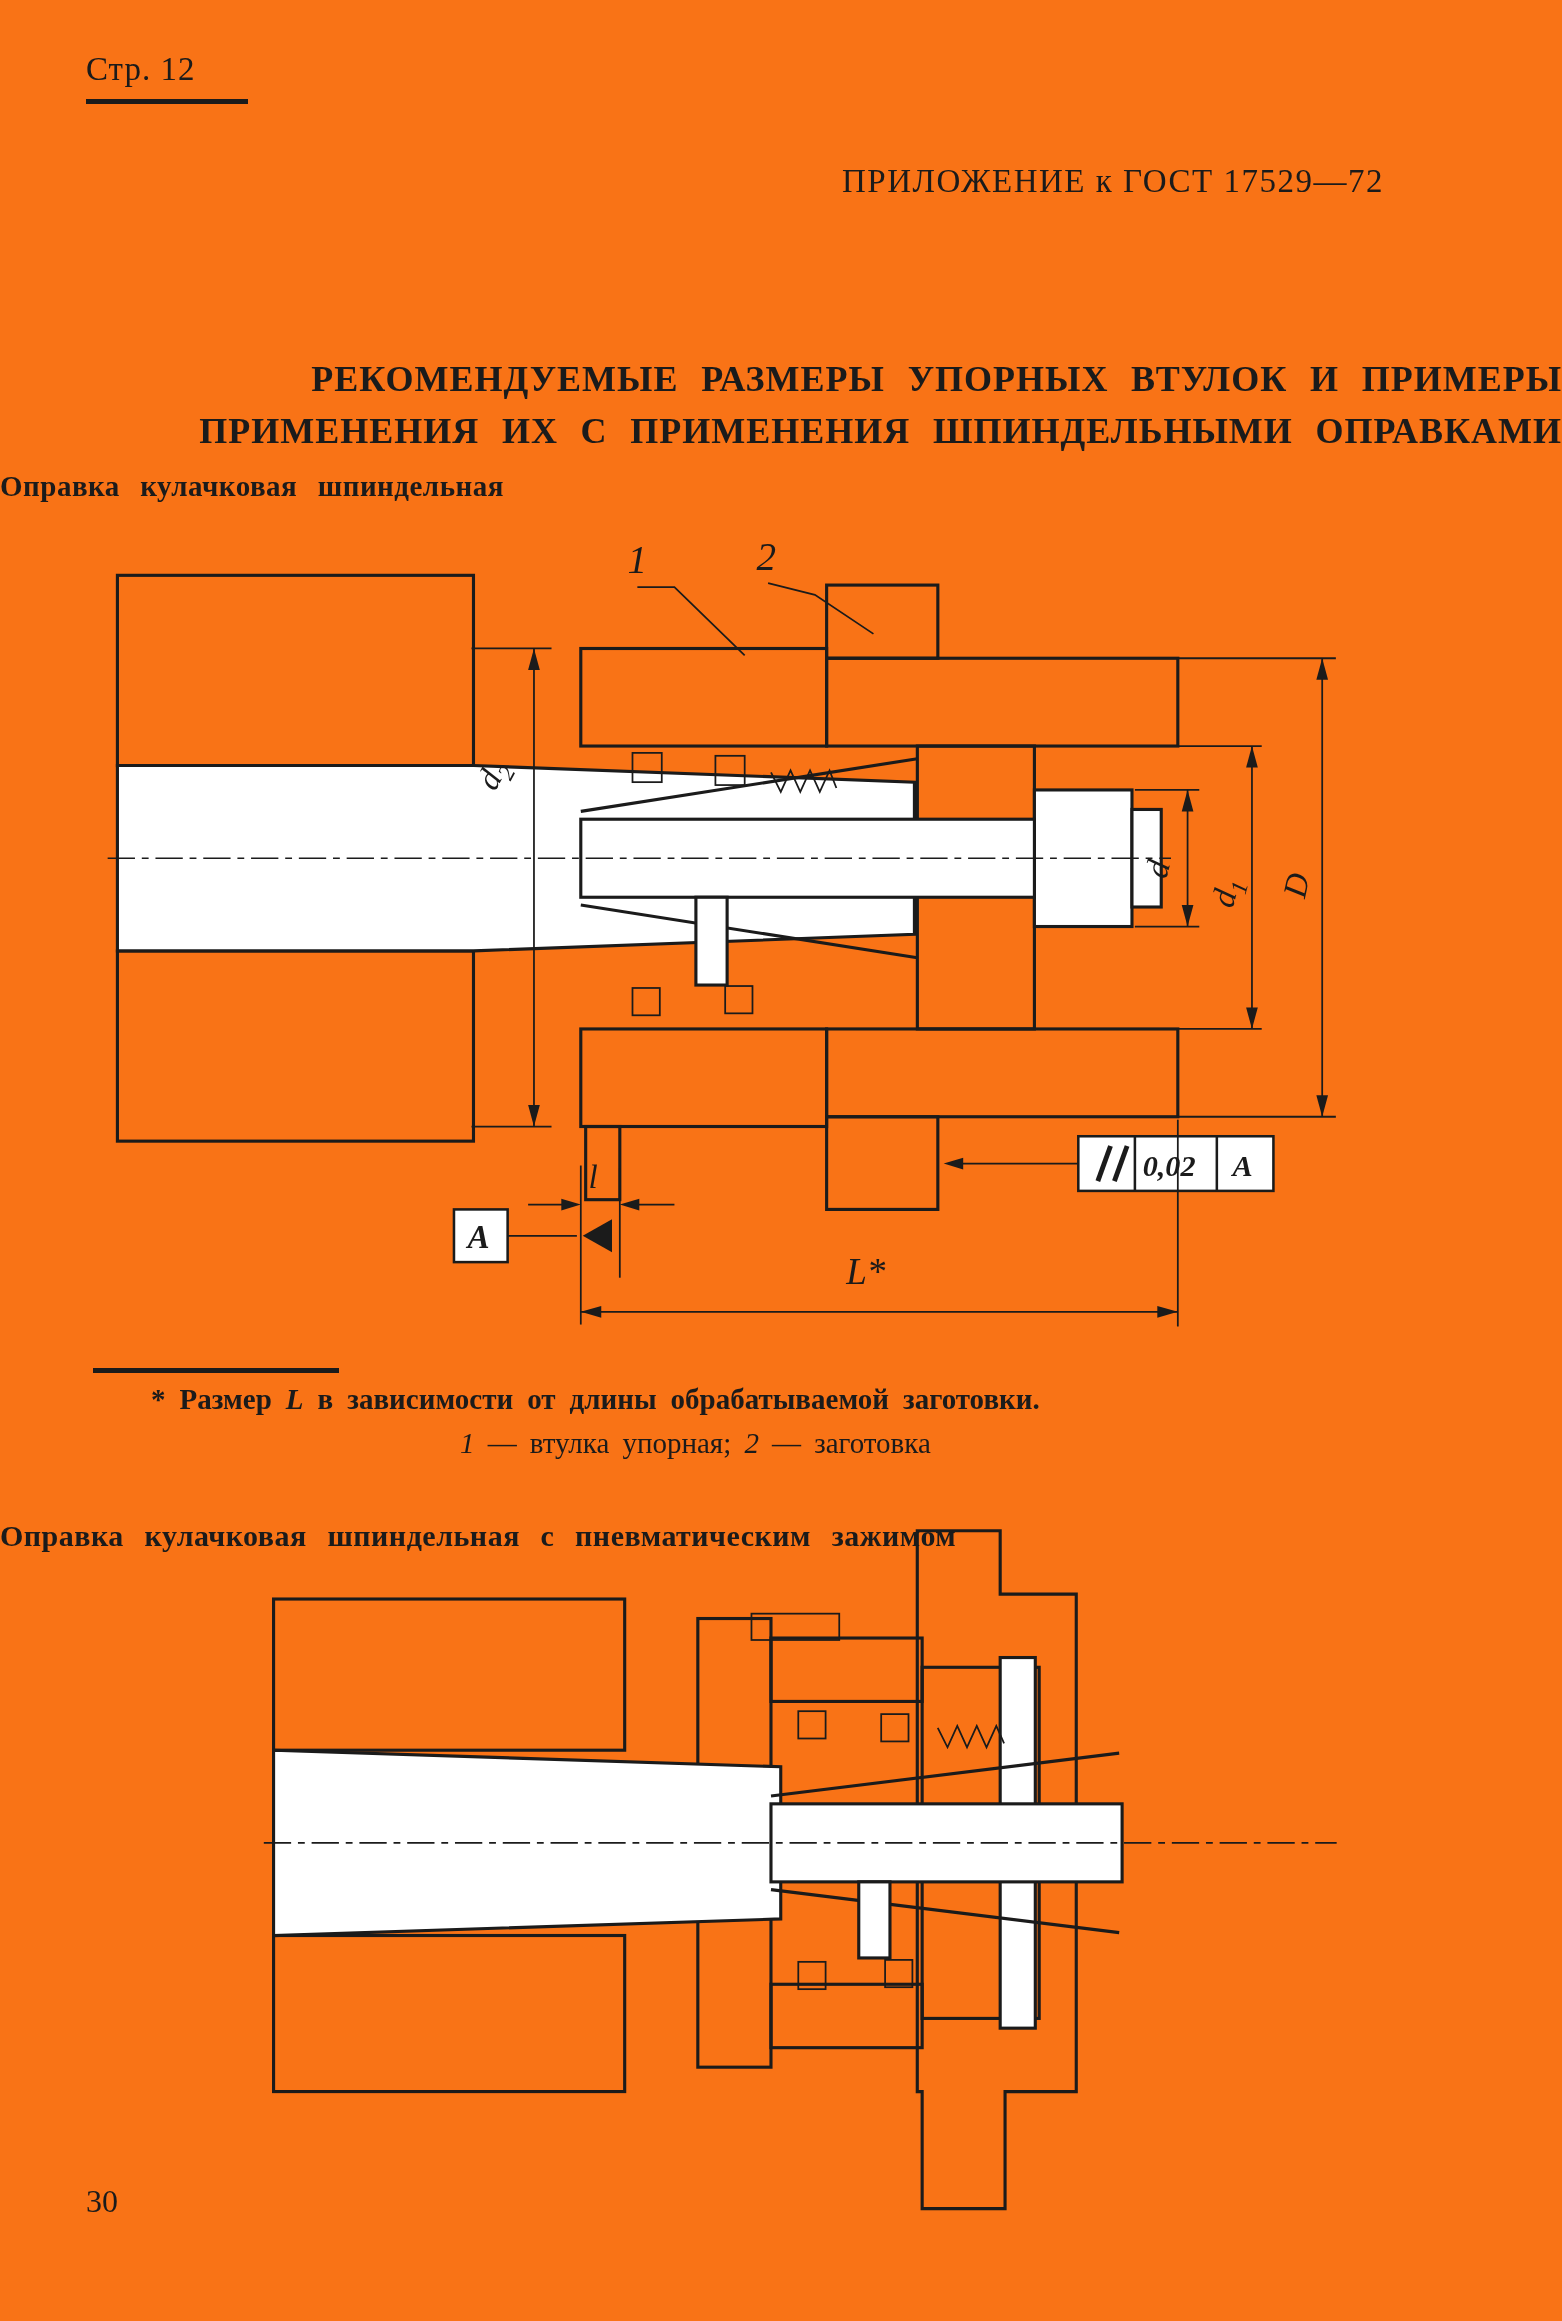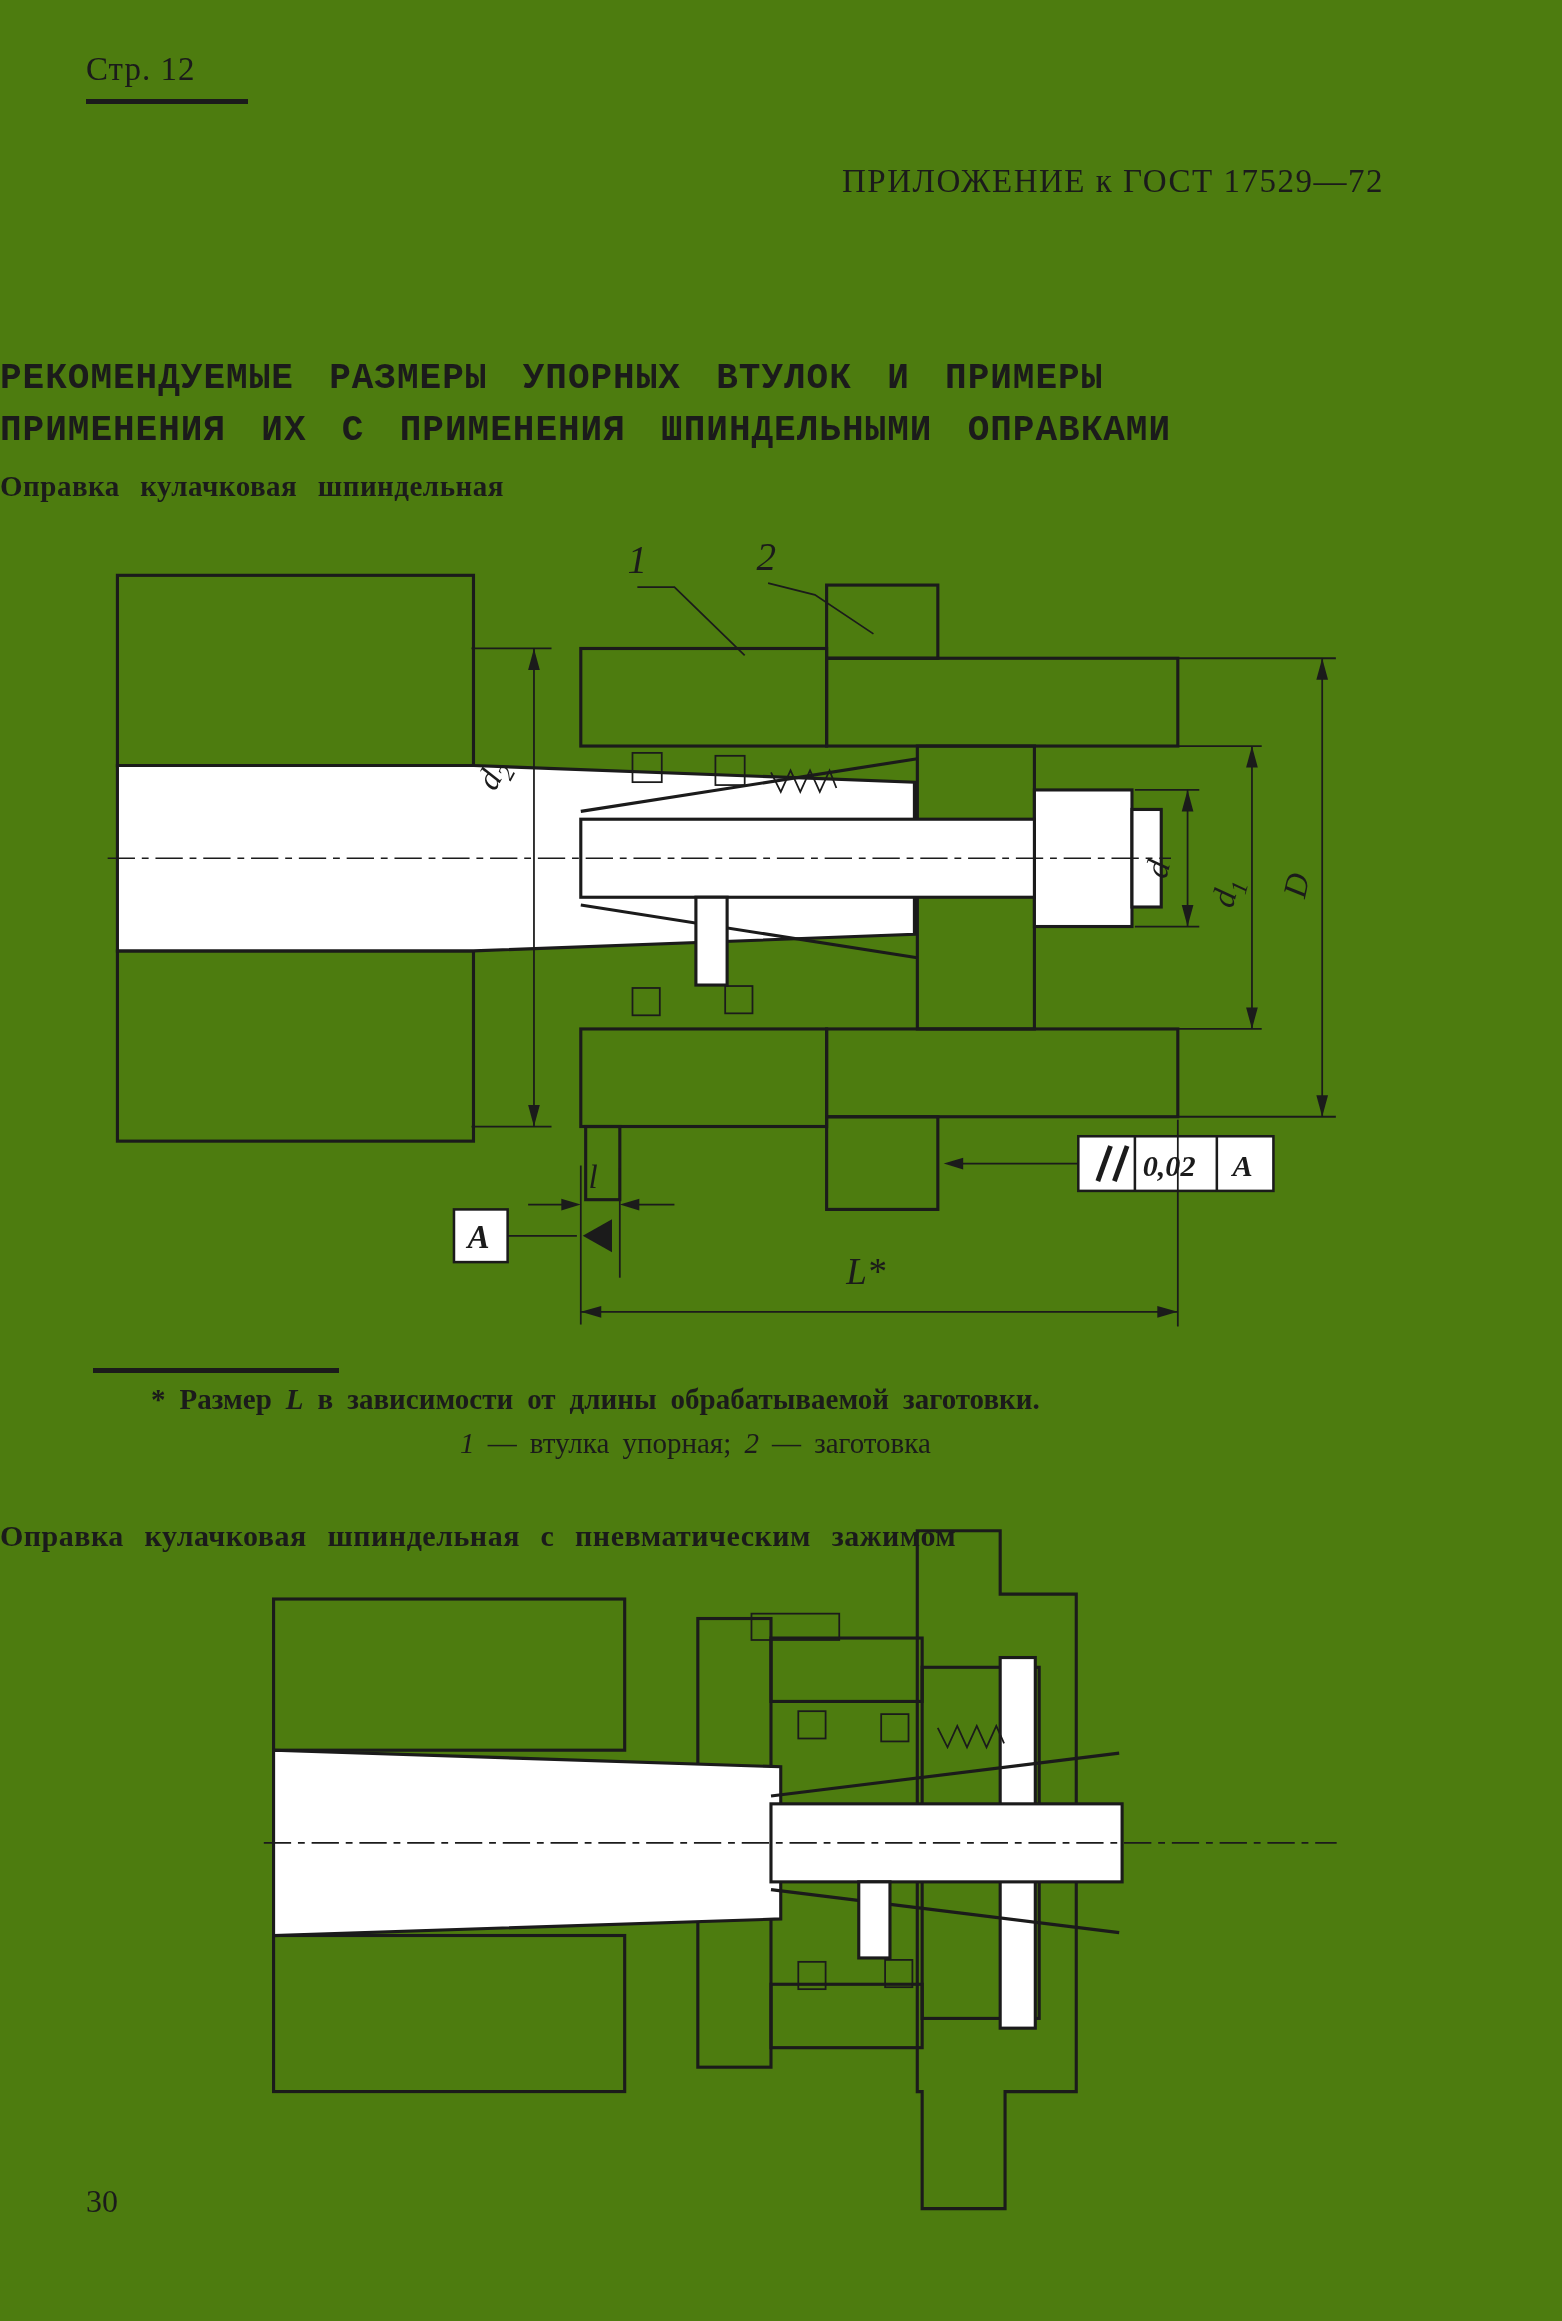--- a/index.html
+++ b/index.html
@@ -1,23 +1,23 @@
 <!DOCTYPE html>
 <html><head>
 <meta charset="utf-8">
 <style>
   html,body{margin:0;padding:0;background:#e8e8e8;}
-  #page{position:relative;width:1562px;height:2321px;background:#4d7c0f;
+  #page{position:relative;width:1562px;height:2321px;background:#f97316;
         font-family:"Liberation Serif", serif;color:#1b1b1b;overflow:hidden;}
   .abs{position:absolute;}
   .header{font-size:33px;letter-spacing:1px;}
   .rule{background:#1b1b1b;}
   .appendix{font-size:33px;letter-spacing:1.5px;line-height:51px;}
-  .title{width:100%;text-align:left;font-weight:bold;font-size:36px;
-         letter-spacing:1px;word-spacing:12.7px;line-height:52px;font-family:Liberation Mono, monospace;}
+  .title{width:100%;text-align:right;font-weight:bold;font-size:36px;
+         letter-spacing:1px;word-spacing:12.7px;line-height:52px;}
   .caption{width:100%;font-weight:bold;font-size:30px;
            letter-spacing:0.5px;word-spacing:12.7px;}
   .footnote{font-size:29px;word-spacing:6.8px;}
   .legend{font-size:29px;word-spacing:5.9px;}
   .pagenum{font-size:32px;}
   .it{font-style:italic;}
   svg text{fill:#1b1b1b;}
   .dimlbl{font-family:"Liberation Serif", serif;font-style:italic;font-size:34px;}
   .dimsub{font-size:24px;}
   .callout{font-family:"Liberation Serif", serif;font-style:italic;font-size:40px;}

